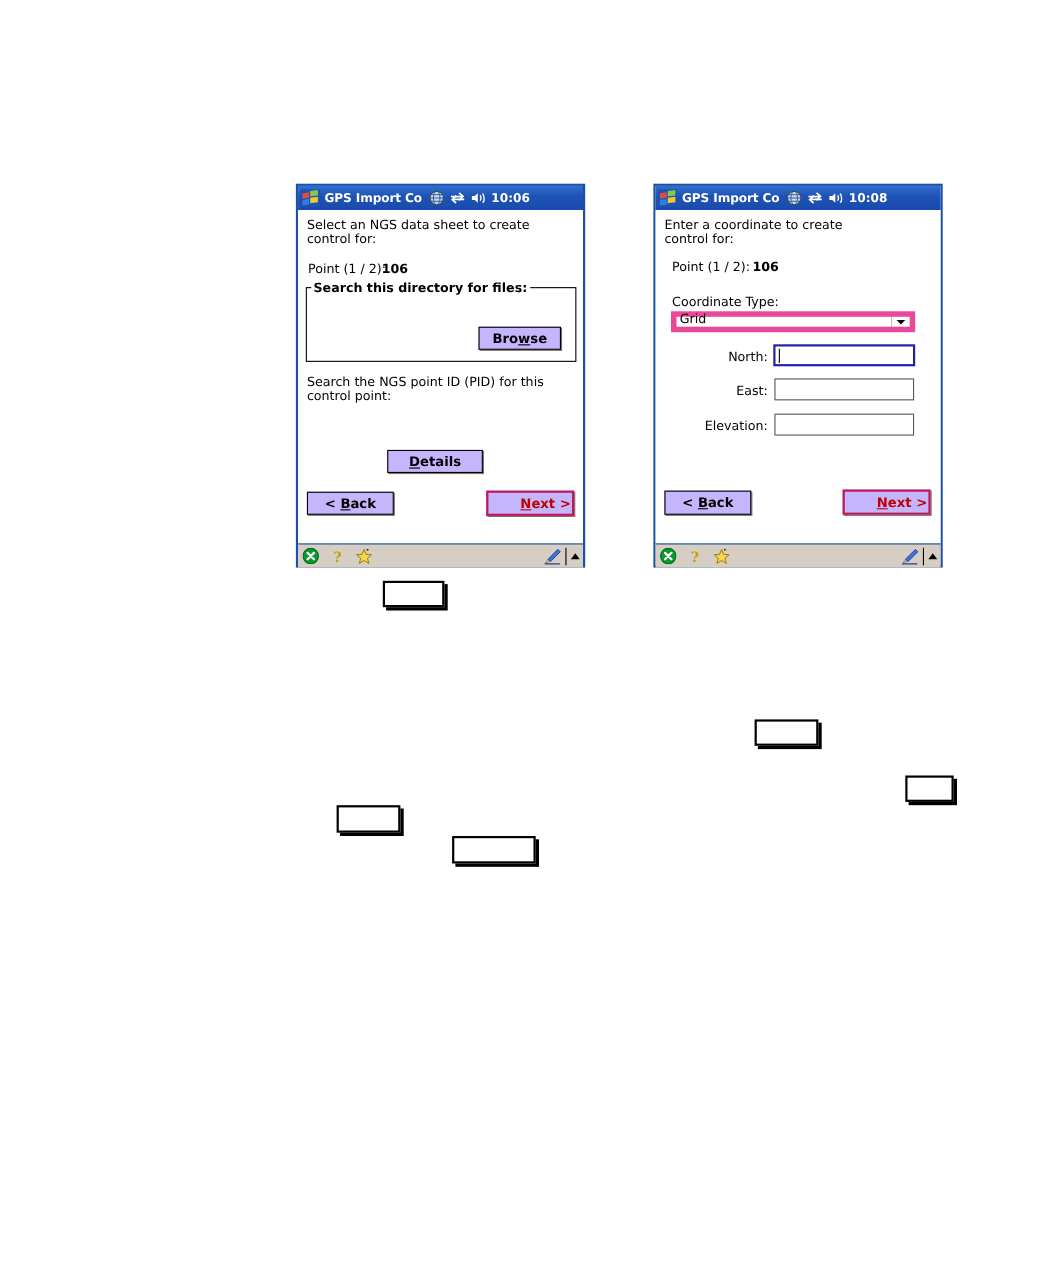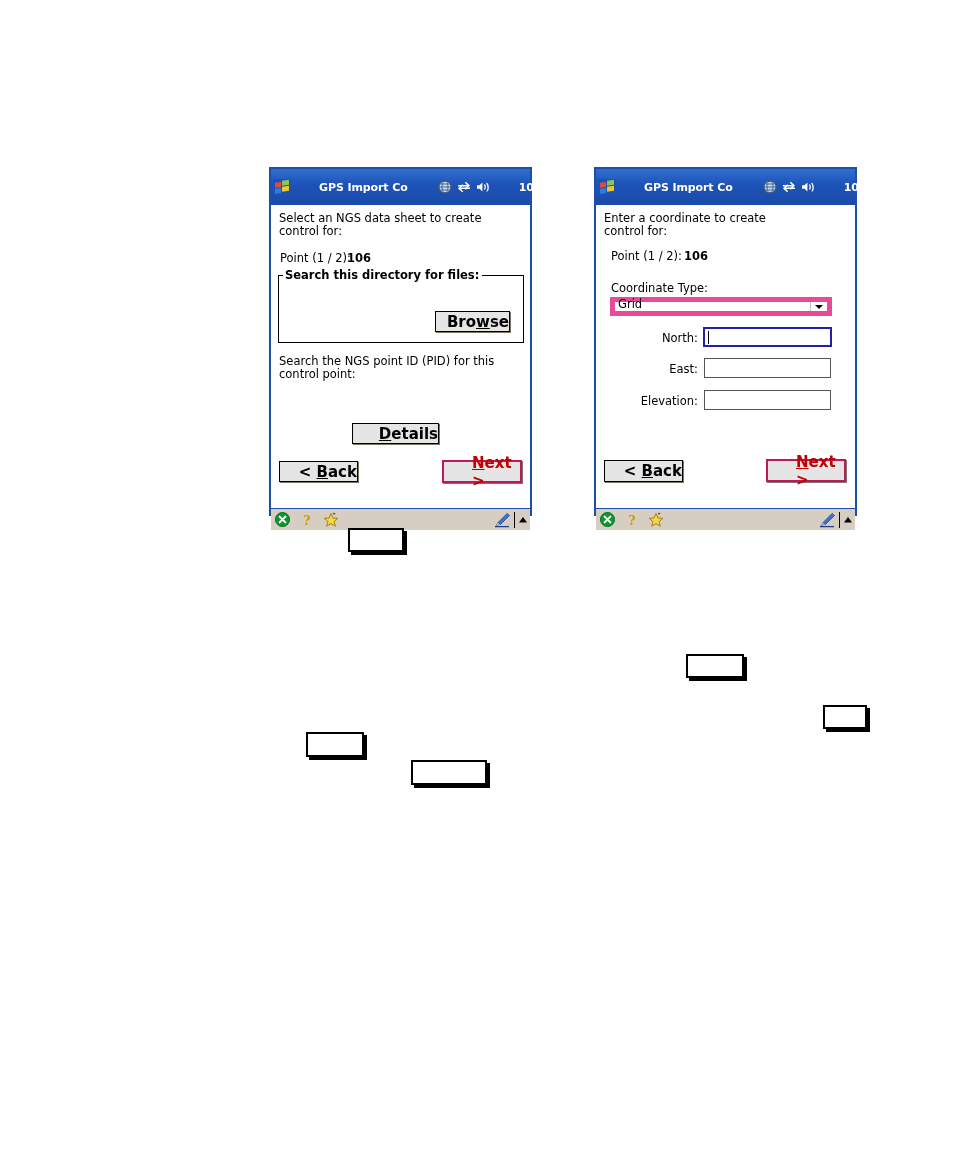--- a/index.html
+++ b/index.html
@@ -23,28 +23,27 @@
     height: 349px;
     border: 2px solid #1c4fa8;
     background: #ffffff;
     box-sizing: border-box;
   }
   #window-left  { left: 269px; top: 167px; }
   #window-right { left: 594px; top: 167px; }
 
   
   .titlebar {
-    height: 36px;
+    height: 22px;
     background: linear-gradient(to bottom, #2f6fd0 0%, #1d52b5 45%, #1a4bab 100%);
     display: flex;
     align-items: center;
     padding: 0 3px 0 2px;
     box-sizing: border-box;
     position: relative;
-    gap: 24px;
   }
   .win-flag {
     width: 18px; height: 16px;
     position: relative;
     flex: 0 0 auto;
     margin-right: 4px;
   }
   .win-flag svg { display:block; }
   .title-text {
     color: #ffffff;
@@ -103,29 +102,29 @@
     position: absolute;
     font-size: 11.5px;
     color: #000;
     line-height: 13px;
     white-space: pre-line;
   }
   .lbl-bold { font-weight: bold; }
 
   .btn {
     position: absolute;
-    background: #e5e5e5;
+    background: #c4b5fd;
     border: 1px solid #000000;
     box-shadow: 1px 1px 0 #7d7668;
-    font-size: 15px;
+    font-size: 12px;
     font-weight: bold;
     color: #000;
     display: flex;
     align-items: center;
-    justify-content: flex-end;
+    justify-content: center;
     box-sizing: border-box;
     font-family: "DejaVu Sans", "Liberation Sans", sans-serif;
     cursor: default;
   }
   .btn-default {
     border: 2px solid #be185d;
     color: #c00000;
     padding-left: 28px;
   }
   .btn u { text-decoration: underline; }

